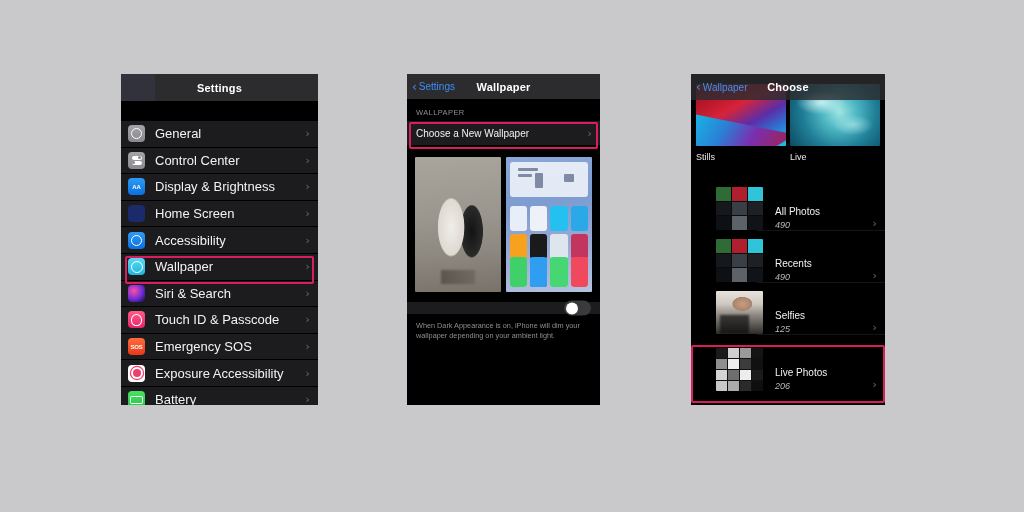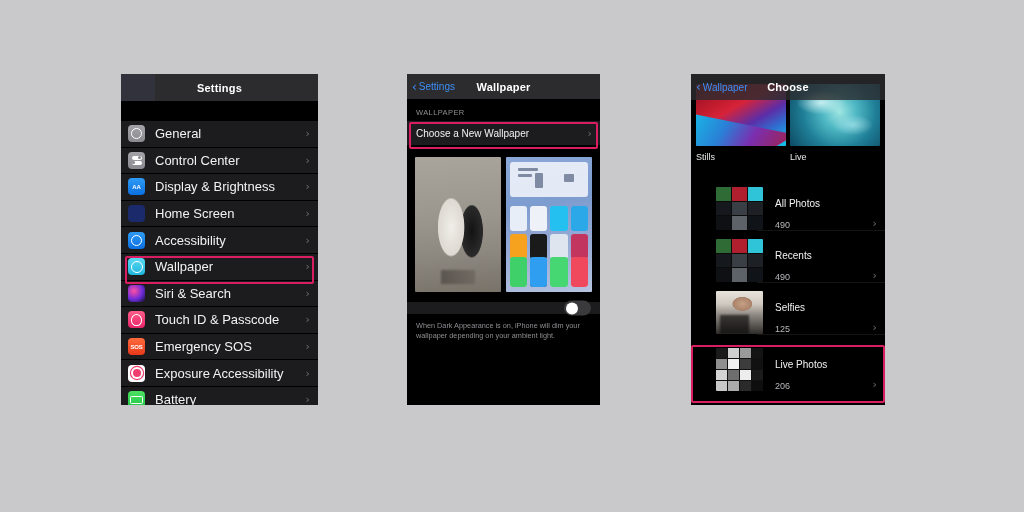--- a/index.html
+++ b/index.html
@@ -168,21 +168,21 @@
   .nav-bar3 .nav-title{position:absolute;left:0;right:0;text-align:center;}
   .alb-row{
     height:51px;display:flex;align-items:flex-end;background:#000;
     padding-left:25px;position:relative;
   }
   .alb-thumb{
     width:47px;height:43px;flex:0 0 auto;border-radius:1px;overflow:hidden;position:relative;background:#111;
   }
   .alb-meta{margin-left:12px;}
   .alb-title{color:#f2f2f2;font-size:10px;}
-  .alb-count{color:#b8b8bd;font-size:9px;margin-top:11px;}
+  .alb-count{color:#b8b8bd;font-size:9px;margin-top:3px;font-style:italic;}
   .alb-sep{height:1px;background:#141414;margin-left:66px;}
 
   .th-photos{
     background:#0b0b0b;
     display:grid;grid-template-columns:repeat(3,1fr);grid-template-rows:repeat(3,1fr);gap:1px;
   }
   .th-photos span{display:block;}
   .th-selfie{
     background:
       radial-gradient(ellipse 34% 26% at 56% 30%,#c6a084 0%,#a9826a 60%,rgba(0,0,0,0) 64%),

